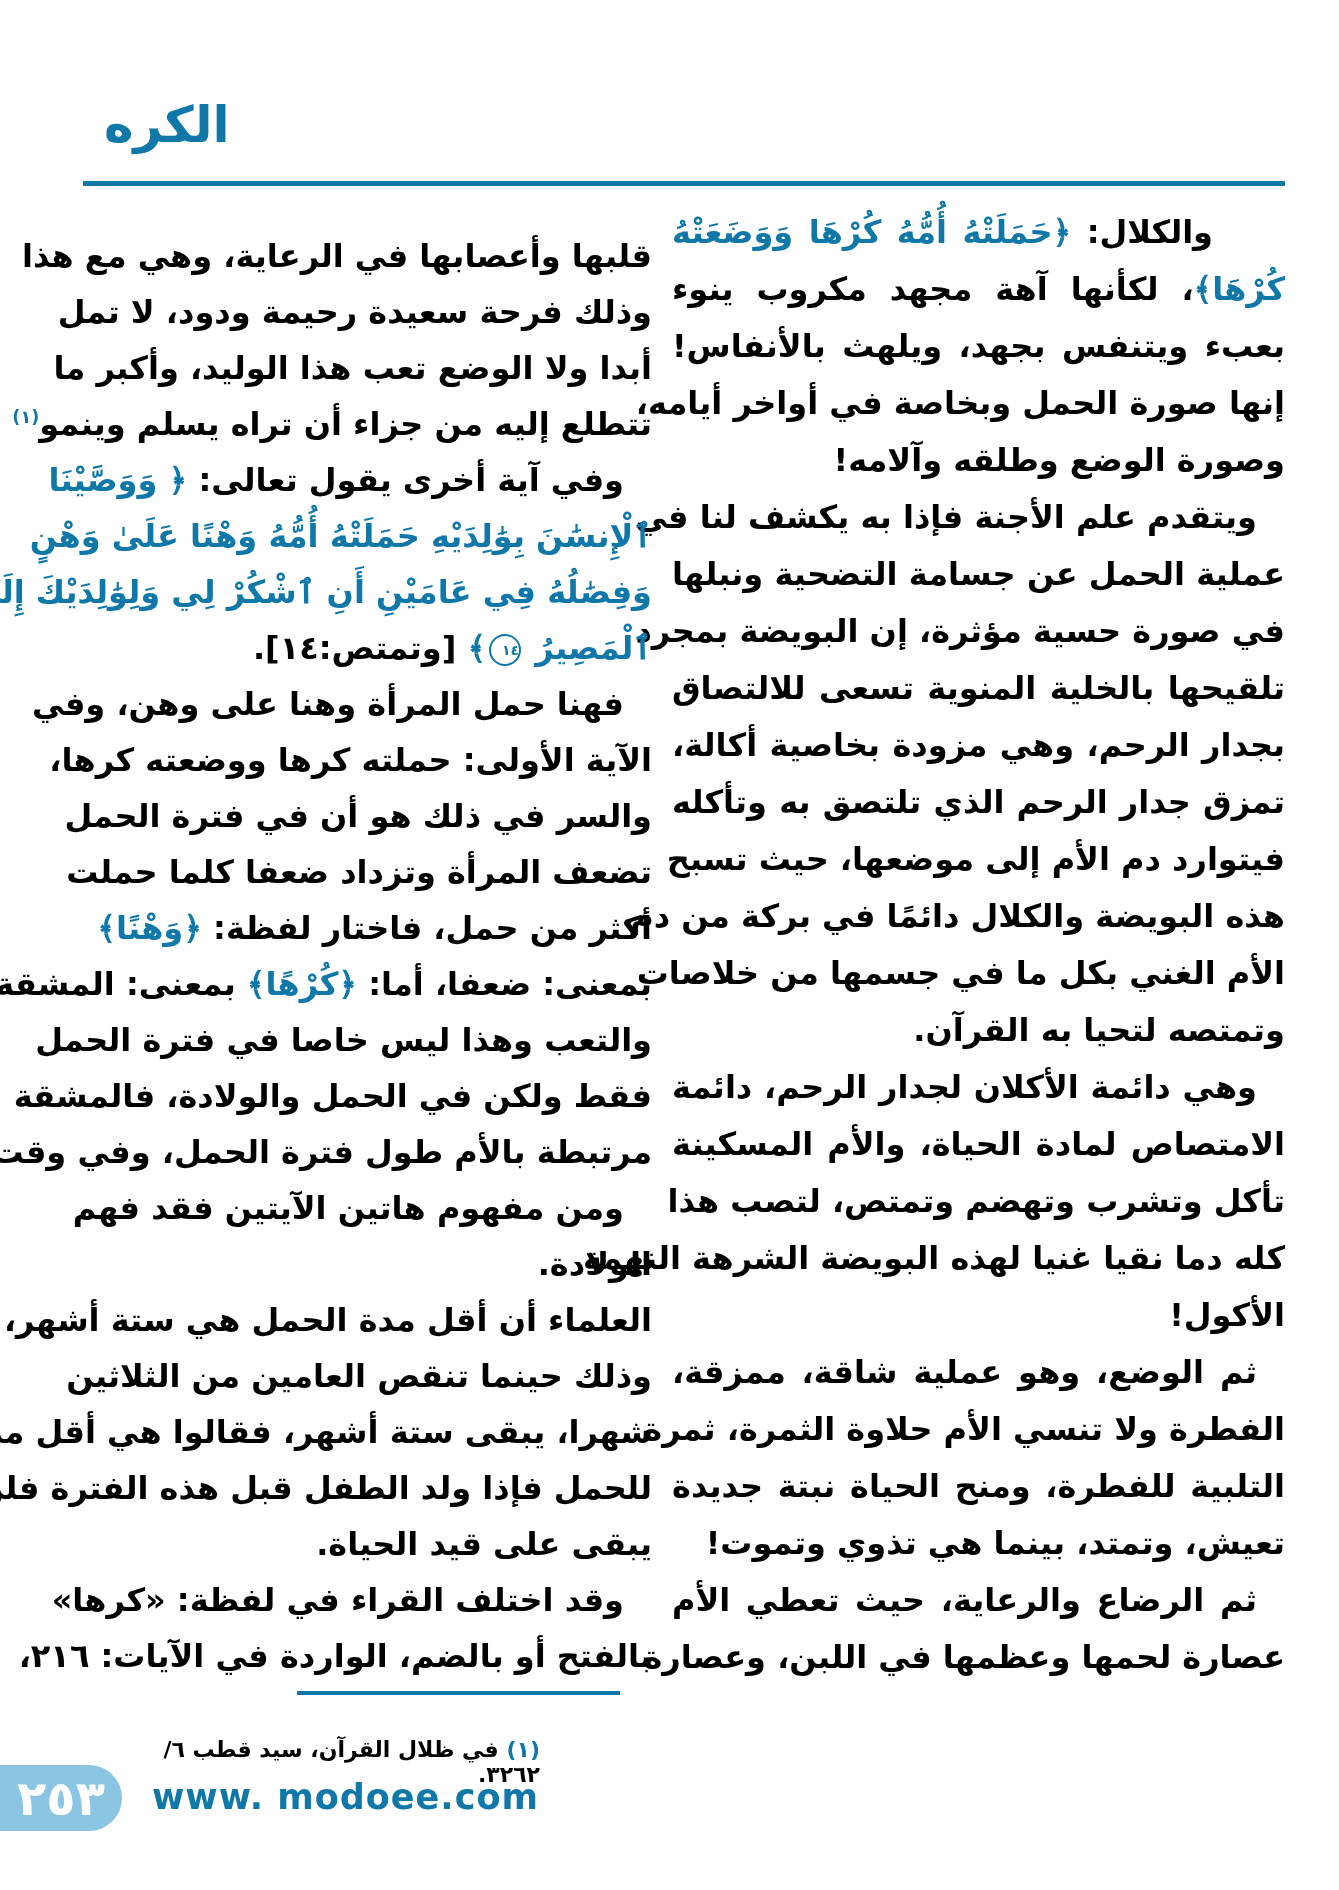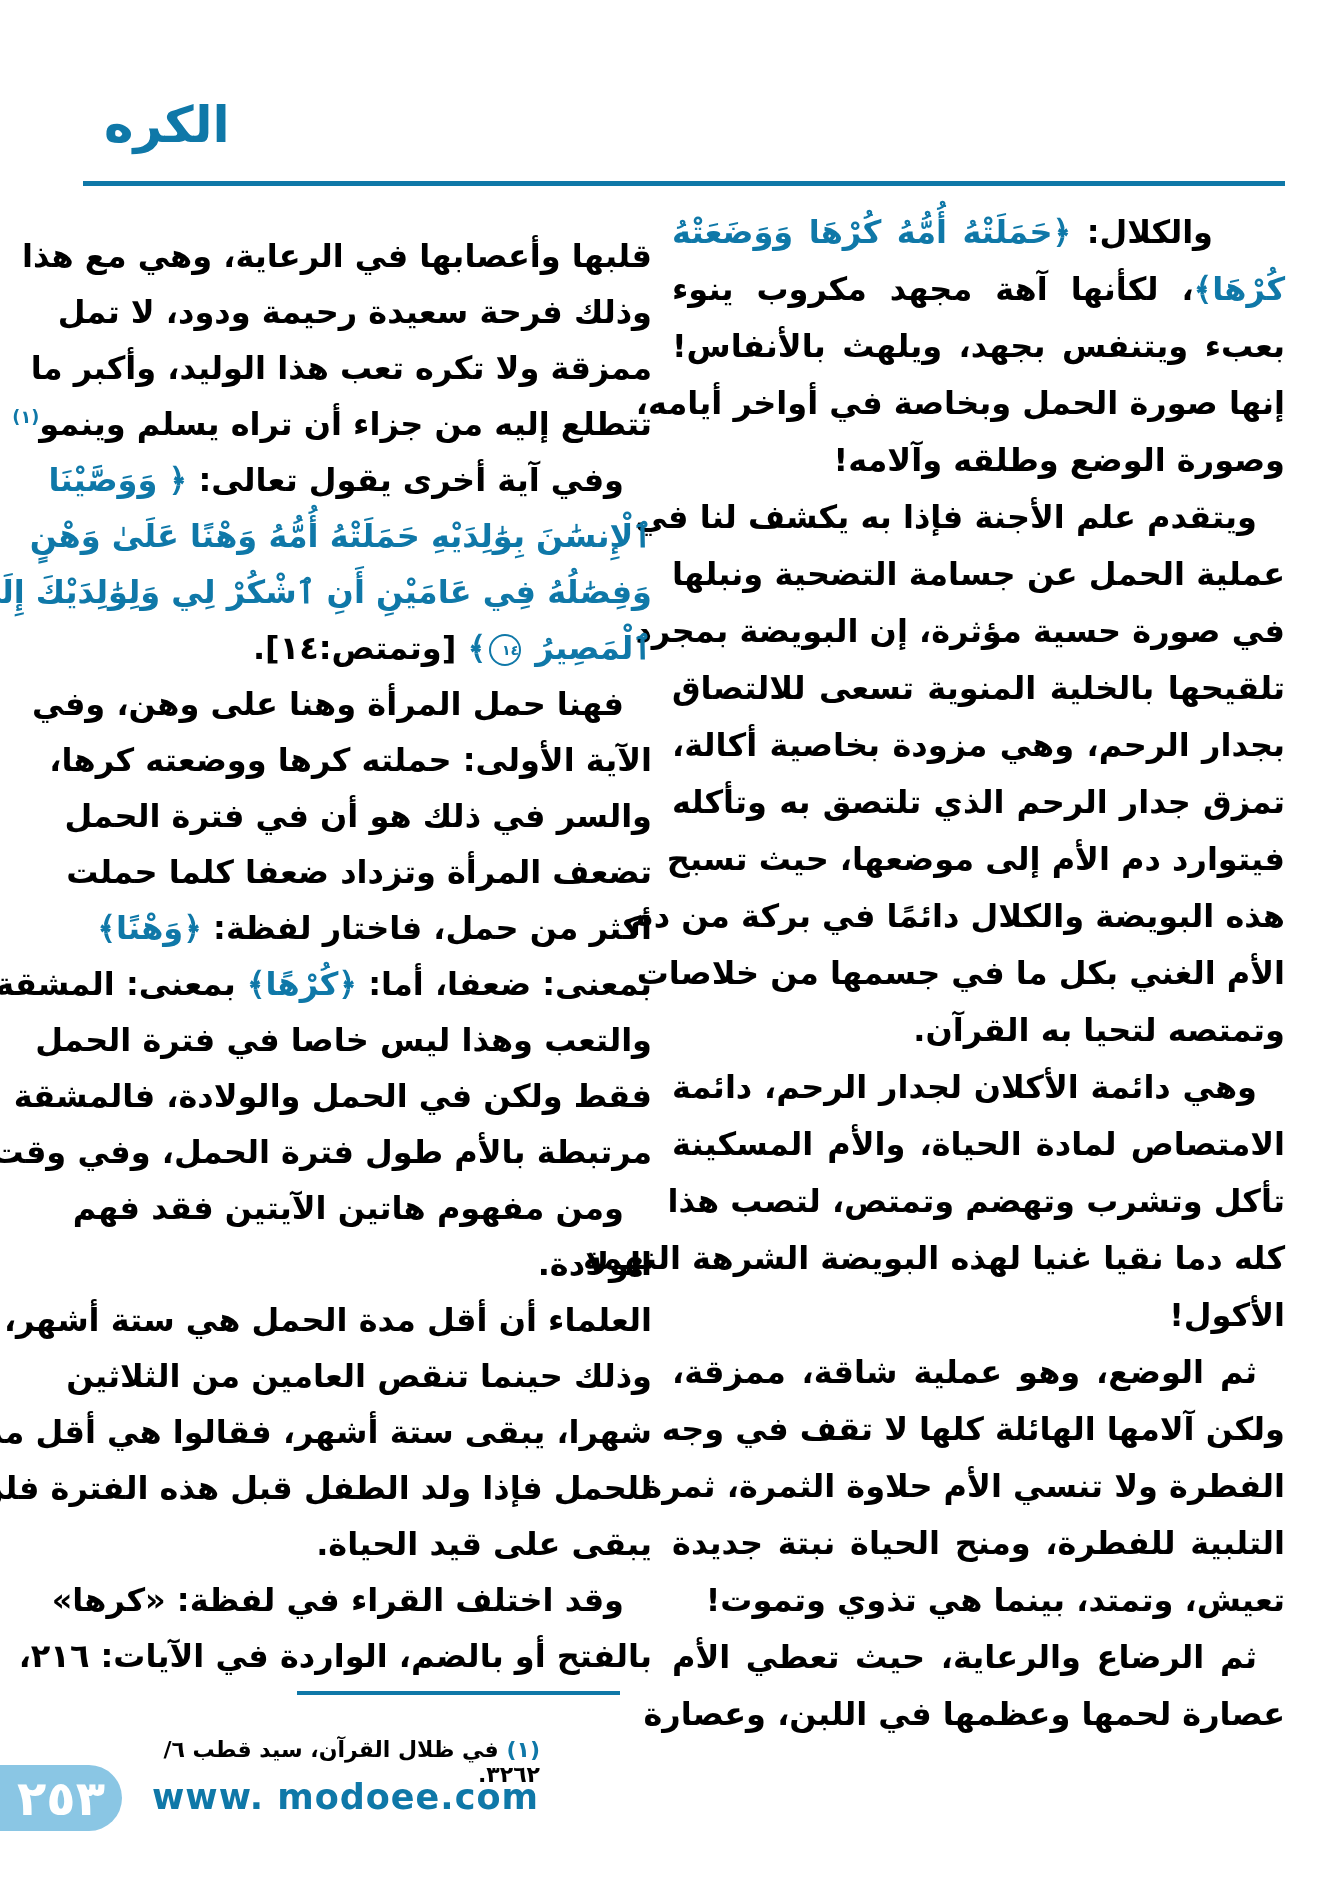--- a/index.html
+++ b/index.html
@@ -133,32 +133,31 @@
       <div class="line"><span class="sg-k">فيتوارد دم الأم إلى موضعها، حيث تسبح</span></div>
       <div class="line"><span class="sg-k">هذه البويضة والكلال دائمًا في بركة من دم</span></div>
       <div class="line"><span class="sg-k">الأم الغني بكل ما في جسمها من خلاصات</span></div>
       <div class="line end"><span class="sg-k">وتمتصه لتحيا به القرآن.</span></div>
       <div class="line ind1"><span class="sg-k">وهي دائمة الأكلان لجدار الرحم، دائمة</span></div>
       <div class="line"><span class="sg-k">الامتصاص لمادة الحياة، والأم المسكينة</span></div>
       <div class="line"><span class="sg-k">تأكل وتشرب وتهضم وتمتص، لتصب هذا</span></div>
       <div class="line"><span class="sg-k">كله دما نقيا غنيا لهذه البويضة الشرهة النهمة</span></div>
       <div class="line end"><span class="sg-k">الأكول!</span></div>
       <div class="line ind1"><span class="sg-k">ثم الوضع، وهو عملية شاقة، ممزقة،</span></div>
-      <div class="line"><span class="sg-k">ولكن آلامها الهائلة كلها لا تقف في وجه</span></div>
       <div class="line"><span class="sg-k">الفطرة ولا تنسي الأم حلاوة الثمرة، ثمرة</span></div>
       <div class="line"><span class="sg-k">التلبية للفطرة، ومنح الحياة نبتة جديدة</span></div>
       <div class="line end"><span class="sg-k">تعيش، وتمتد، بينما هي تذوي وتموت!</span></div>
       <div class="line ind1"><span class="sg-k">ثم الرضاع والرعاية، حيث تعطي الأم</span></div>
       <div class="line"><span class="sg-k">عصارة لحمها وعظمها في اللبن، وعصارة</span></div>
     </div>
 
   <div class="col col-left" id="col-left">
       <div class="line"><span class="sg-k">قلبها وأعصابها في الرعاية، وهي مع هذا</span></div>
       <div class="line"><span class="sg-k">وذلك فرحة سعيدة رحيمة ودود، لا تمل</span></div>
-      <div class="line"><span class="sg-k">ممزقة ولا تكره تعب هذا الوليد، وأكبر ما</span></div>
+      <div class="line"><span class="sg-k">أبدا ولا الوضع تعب هذا الوليد، وأكبر ما</span></div>
       <div class="line end"><span class="sg-k">تتطلع إليه من جزاء أن تراه يسلم وينمو</span><span class="sg-s">(١)</span><span class="sg-k"> .</span></div>
       <div class="line ind1"><span class="sg-k">وفي آية أخرى يقول تعالى: </span><span class="sg-q">﴿ وَوَصَّيْنَا</span></div>
       <div class="line"><span class="sg-q">ٱلْإِنسَٰنَ بِوَٰلِدَيْهِ حَمَلَتْهُ أُمُّهُ وَهْنًا عَلَىٰ وَهْنٍ</span></div>
       <div class="line"><span class="sg-q">وَفِصَٰلُهُ فِي عَامَيْنِ أَنِ ٱشْكُرْ لِي وَلِوَٰلِدَيْكَ إِلَيَّ</span></div>
       <div class="line end"><span class="sg-q">ٱلْمَصِيرُ </span><span class="sg-v">١٤</span><span class="sg-q">﴾</span><span class="sg-k"> [وتمتص:١٤].</span></div>
       <div class="line ind1"><span class="sg-k">فهنا حمل المرأة وهنا على وهن، وفي</span></div>
       <div class="line"><span class="sg-k">الآية الأولى: حملته كرها ووضعته كرها،</span></div>
       <div class="line"><span class="sg-k">والسر في ذلك هو أن في فترة الحمل</span></div>
       <div class="line"><span class="sg-k">تضعف المرأة وتزداد ضعفا كلما حملت</span></div>
       <div class="line"><span class="sg-k">أكثر من حمل، فاختار لفظة: </span><span class="sg-q">﴿وَهْنًا﴾</span></div>

